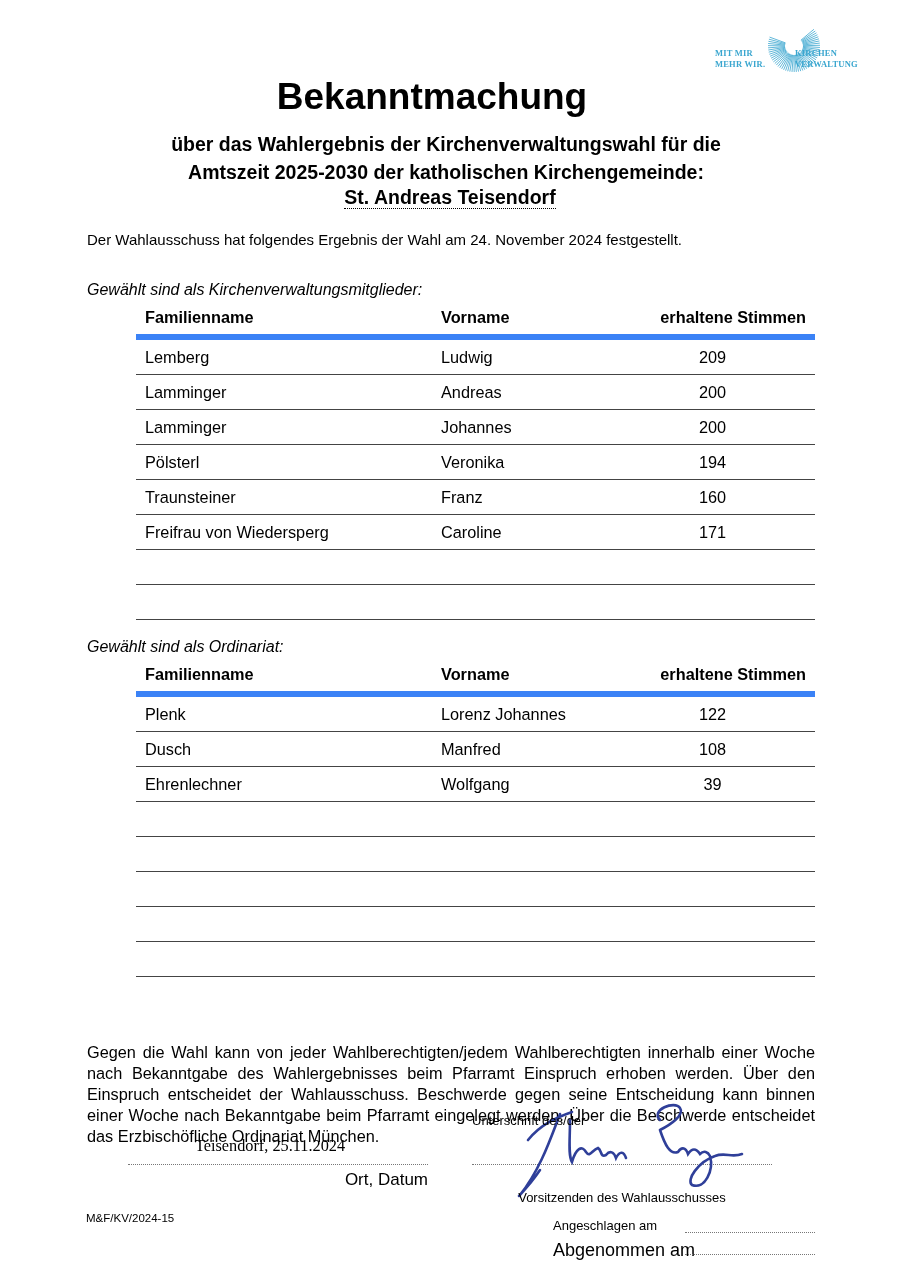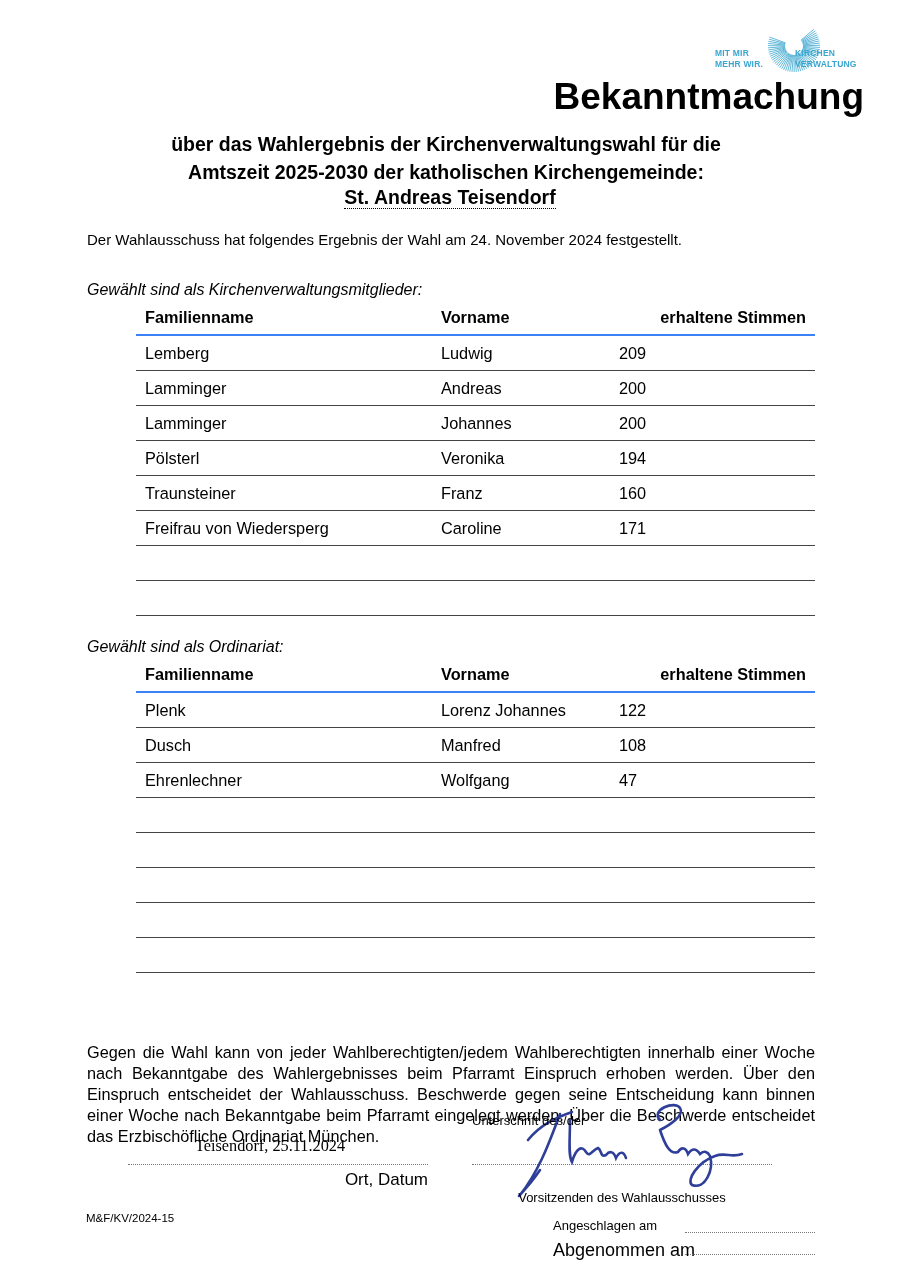--- a/index.html
+++ b/index.html
@@ -1,34 +1,34 @@
 <!DOCTYPE html>
 <html><head>
 <meta charset="utf-8">
 <style>
   html, body { margin: 0; padding: 0; background: #ffffff; }
   body { width: 900px; height: 1273px; position: relative; font-family: "Liberation Sans", sans-serif; color: #000; overflow: hidden; }
   .logo { position: absolute; left: 712px; top: 18px; width: 170px; height: 56px; }
-  .logo .l1, .logo .l2 { position: absolute; font-family: Liberation Sans, sans-serif; font-size: 8.5px; font-weight: bold; color: #3aa6cf; line-height: 11px; letter-spacing: 0.2px; }
+  .logo .l1, .logo .l2 { position: absolute; font-family: Liberation Serif, serif; font-size: 8.5px; font-weight: bold; color: #3aa6cf; line-height: 11px; letter-spacing: 0.2px; }
   .logo .l1 { left: 3px; top: 30px; }
   .logo .l2 { left: 83px; top: 30px; }
   .logo svg { position: absolute; left: 52px; top: 0; }
-  .title { position: absolute; top: 76px; left: 0; width: 864px; text-align: right; font-size: 37px; font-weight: bold; }
+  .title { position: absolute; top: 76px; left: 0; width: 864px; text-align: center; font-size: 37px; font-weight: bold; }
   .sub { position: absolute; left: 0; width: 892px; text-align: center; font-size: 19.5px; font-weight: bold; line-height: 28px; }
   .sub1 { top: 130px; }
   .parish { position: absolute; top: 186px; left: 0; width: 900px; text-align: center; font-size: 19.5px; font-weight: bold; }
   .parish span { border-bottom: 1.5px dotted #000; padding-bottom: 0; }
   .intro { position: absolute; top: 231px; left: 87px; font-size: 15px; }
   .sect { position: absolute; left: 87px; font-size: 16px; font-style: italic; text-align: center; }
   table.res { position: absolute; left: 136px; width: 679px; border-collapse: collapse; font-size: 16.3px; }
-  table.res th { font-weight: bold; text-align: left; height: 33px; padding: 0 9px; border-bottom: 2px solid #3b82f6; vertical-align: middle; }
+  table.res th { font-weight: bold; text-align: left; height: 33px; padding: 0 9px; border-bottom: 6px solid #3b82f6; vertical-align: middle; }
   table.res td { height: 34px; padding: 0 9px; border-bottom: 1px solid #444; vertical-align: middle; }
   table.res .c1 { width: 278px; }
   table.res .c2 { width: 160px; }
-  table.res .c3 { text-align: left; }
+  table.res .c3 { text-align: center; }
   .para { position: absolute; top: 994px; left: 87px; width: 728px; font-size: 16.3px; line-height: 21px; text-align: justify; margin-top: 48px; }
   .place { position: absolute; top: 1136px; left: 120px; width: 300px; text-align: center; font-size: 16.3px; font-family: Liberation Serif, serif; }
   .dline { position: absolute; border-top: 1px dotted #777; }
   .small { position: absolute; font-size: 12.5px; }
   .sig { position: absolute; left: 510px; top: 1100px; width: 250px; height: 100px; }
 </style>
 </head>
 <body>
 
 <div class="logo">
@@ -173,21 +173,21 @@
         <td class="c3">122</td>
       </tr>
       <tr>
         <td class="c1">Dusch</td>
         <td class="c2">Manfred</td>
         <td class="c3">108</td>
       </tr>
       <tr>
         <td class="c1">Ehrenlechner</td>
         <td class="c2">Wolfgang</td>
-        <td class="c3">47</td>
+        <td class="c3">39</td>
       </tr>
       <tr>
         <td class="c1"></td>
         <td class="c2"></td>
         <td class="c3"></td>
       </tr>
       <tr>
         <td class="c1"></td>
         <td class="c2"></td>
         <td class="c3"></td>

